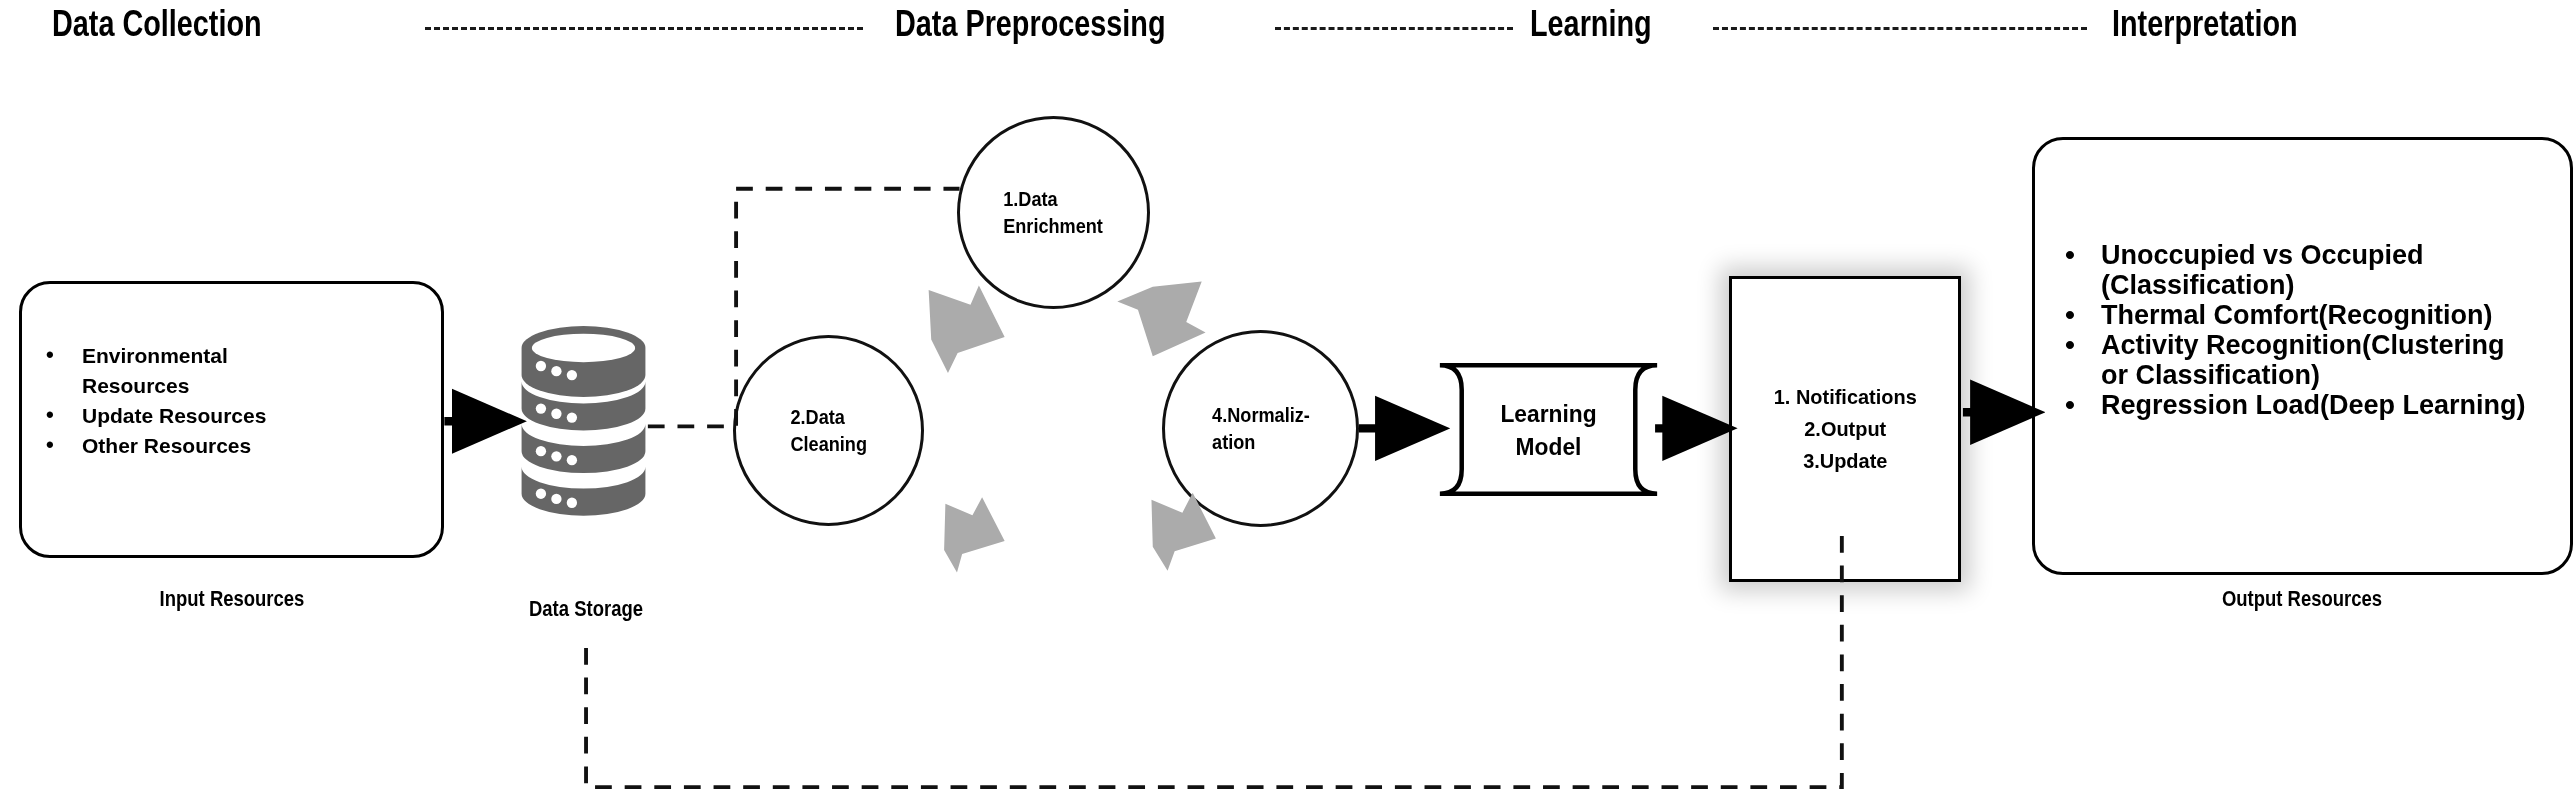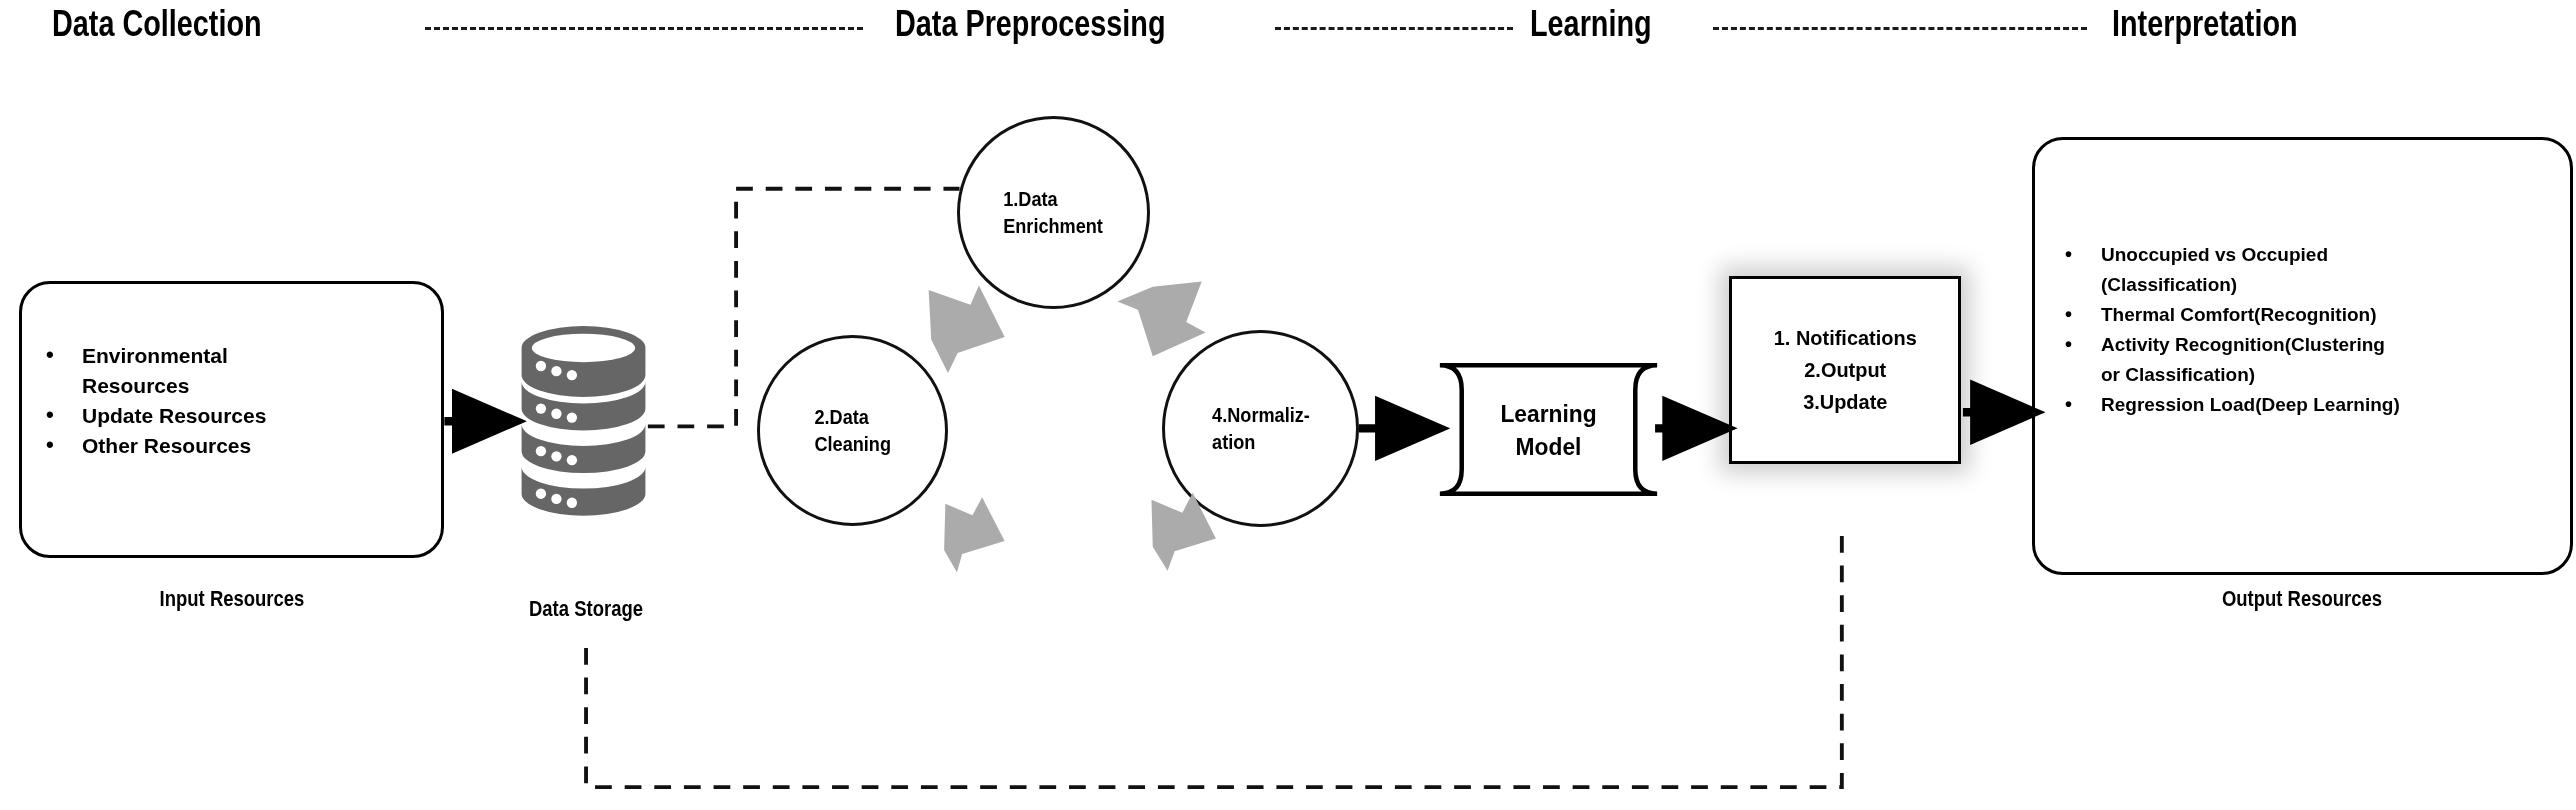--- a/index.html
+++ b/index.html
@@ -166,45 +166,45 @@
           <circle cx="82" cy="274" r="8"></circle>
       </g>
     </svg>
   </div>
   <div class="cap" style="left:438px; top:596px; width:296px; font-size:22px;">Data Storage</div>
 
   <div class="circ" style="left:957px; top:116px; width:193px; height:193px;">
     <span class="circ-txt">1.Data
 Enrichment</span>
   </div>
-  <div class="circ" style="left:757px; top:335px; width:191px; height:191px;">
+  <div class="circ" style="left:733px; top:335px; width:191px; height:191px;">
     <span class="circ-txt">2.Data
 Cleaning</span>
   </div>
   <div class="circ" style="left:1162px; top:330px; width:197px; height:197px;">
     <span class="circ-txt">4.Normaliz-
 ation</span>
   </div>
 
   <div class="lm" style="left:1436px; top:361px; width:225px; height:137px;">
     <svg width="225" height="137" viewBox="0 0 350 212">
       <path d="M6 6 H344 Q310 6 310 44 V168 Q310 206 344 206 H6 Q40 206 40 168 V44 Q40 6 6 6 Z" fill="#ffffff" stroke="#000000" stroke-width="7" stroke-linejoin="miter"></path>
     </svg>
     <div class="lm-txt">Learning
 Model</div>
   </div>
 
-  <div class="notif" style="left:1729px; top:276px; width:232px; height:188px;">
+  <div class="notif" style="left:1729px; top:276px; width:232px; height:306px;">
     <span class="notif-txt">1. Notifications
 2.Output
 3.Update</span>
   </div>
 
   <div class="res-box" style="left:2032px; top:137px; width:541px; height:438px;"></div>
-  <ul class="res-list" style="left:2061px; top:240px; width:502px; font-size:19px; line-height:30px;">
+  <ul class="res-list" style="left:2061px; top:240px; width:502px; font-size:27px; line-height:30px;">
     <li class="res-item">Unoccupied vs Occupied
 (Classification)</li>
     <li class="res-item">Thermal Comfort(Recognition)</li>
     <li class="res-item">Activity Recognition(Clustering
 or Classification)</li>
     <li class="res-item">Regression Load(Deep Learning)</li>
   </ul>
   <div class="cap" style="left:2154px; top:586px; width:296px; font-size:22px;">Output Resources</div>
 
   <svg class="svg-layer" viewBox="0 0 4000 1259">

